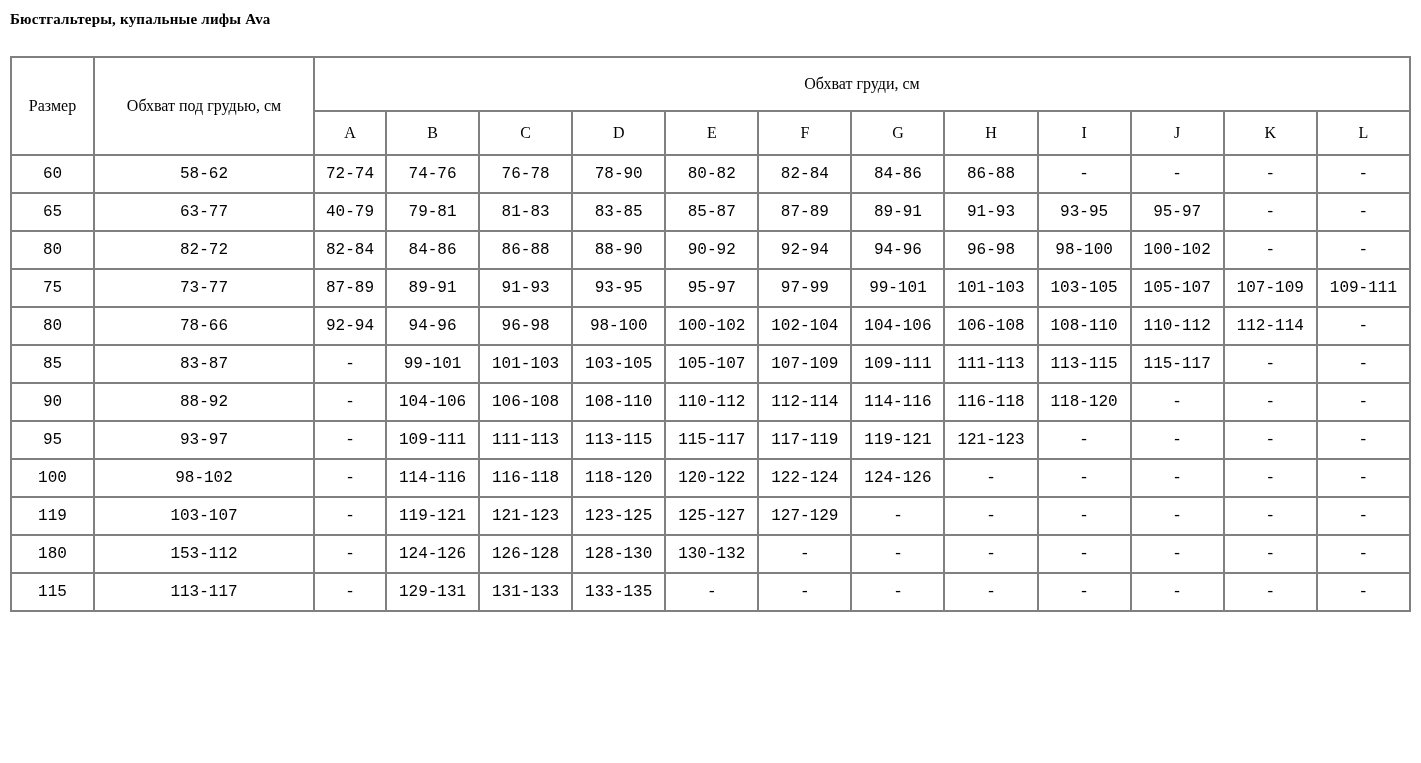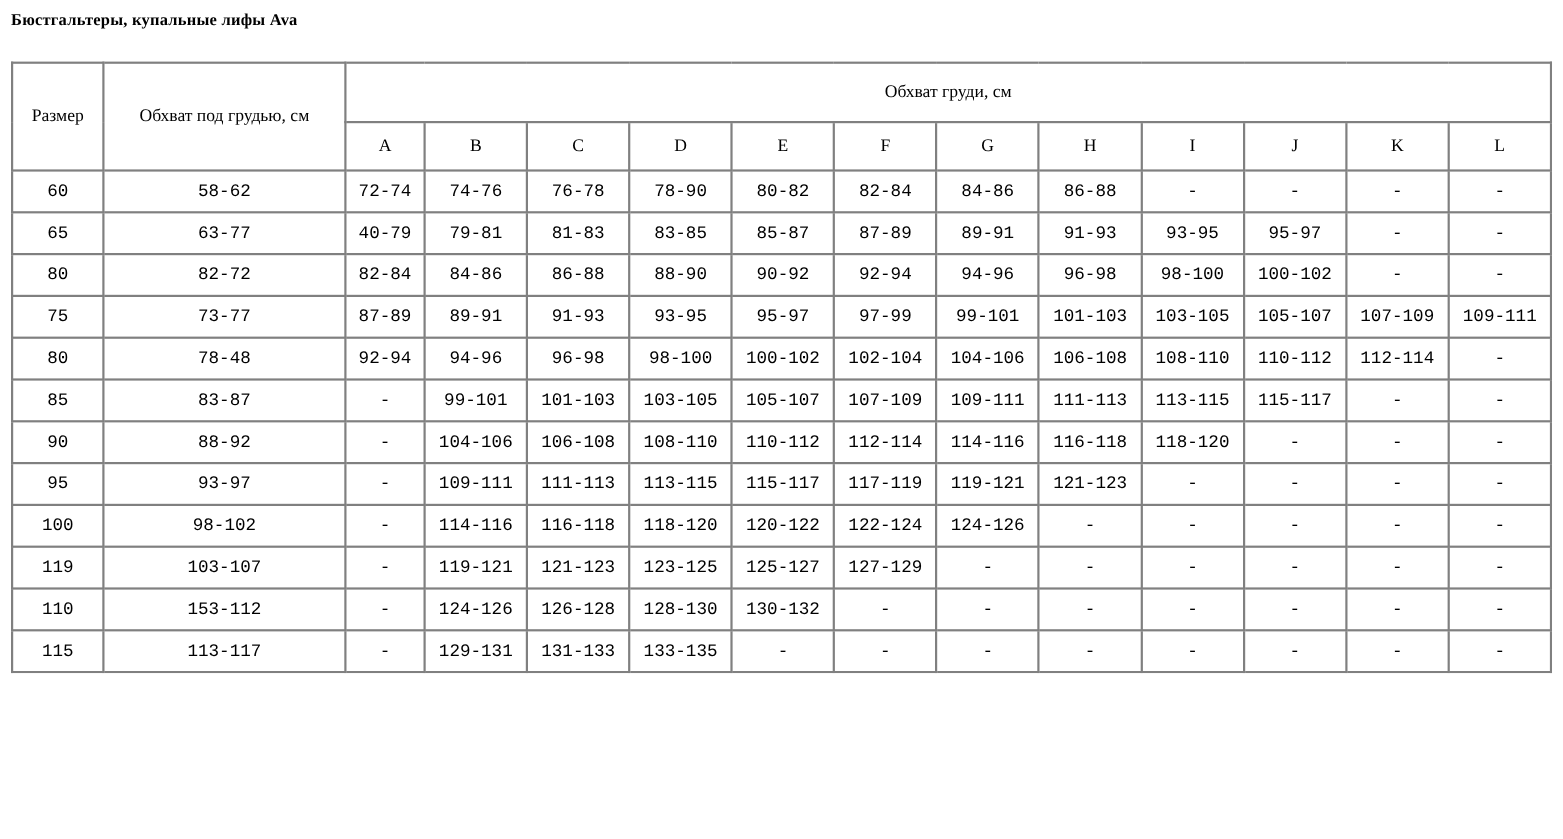--- a/index.html
+++ b/index.html
@@ -147,21 +147,21 @@
         <td>97-99</td>
         <td>99-101</td>
         <td>101-103</td>
         <td>103-105</td>
         <td>105-107</td>
         <td>107-109</td>
         <td>109-111</td>
       </tr>
       <tr class="data-row">
         <td>80</td>
-        <td>78-48</td>
+        <td>78-66</td>
         <td>92-94</td>
         <td>94-96</td>
         <td>96-98</td>
         <td>98-100</td>
         <td>100-102</td>
         <td>102-104</td>
         <td>104-106</td>
         <td>106-108</td>
         <td>108-110</td>
         <td>110-112</td>
@@ -242,21 +242,21 @@
         <td>125-127</td>
         <td>127-129</td>
         <td>-</td>
         <td>-</td>
         <td>-</td>
         <td>-</td>
         <td>-</td>
         <td>-</td>
       </tr>
       <tr class="data-row">
-        <td>110</td>
+        <td>180</td>
         <td>153-112</td>
         <td>-</td>
         <td>124-126</td>
         <td>126-128</td>
         <td>128-130</td>
         <td>130-132</td>
         <td>-</td>
         <td>-</td>
         <td>-</td>
         <td>-</td>

